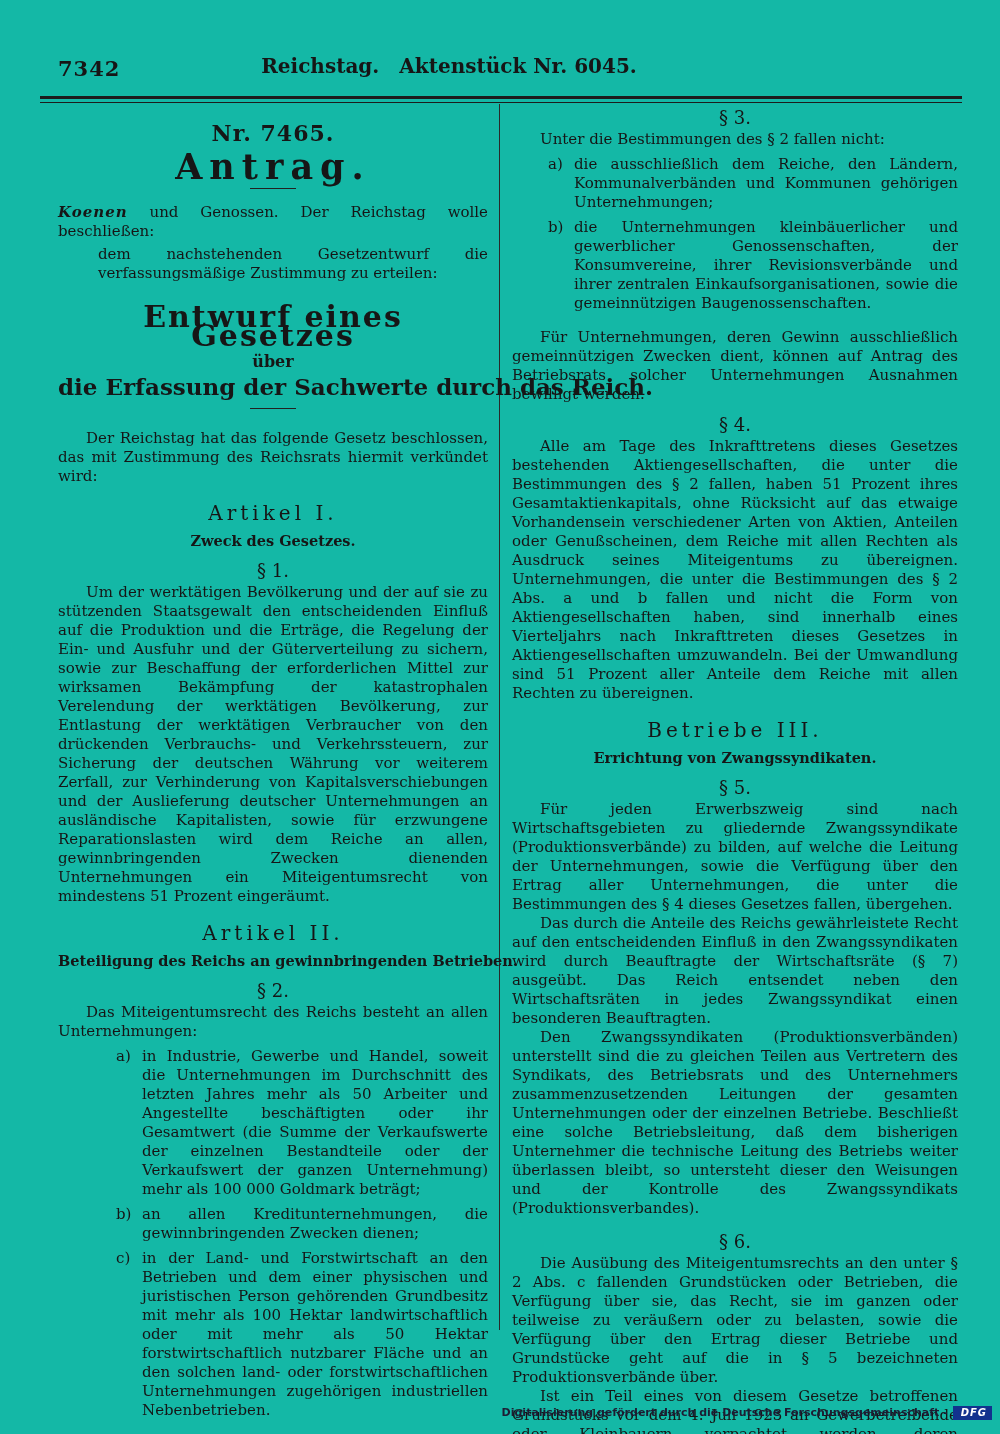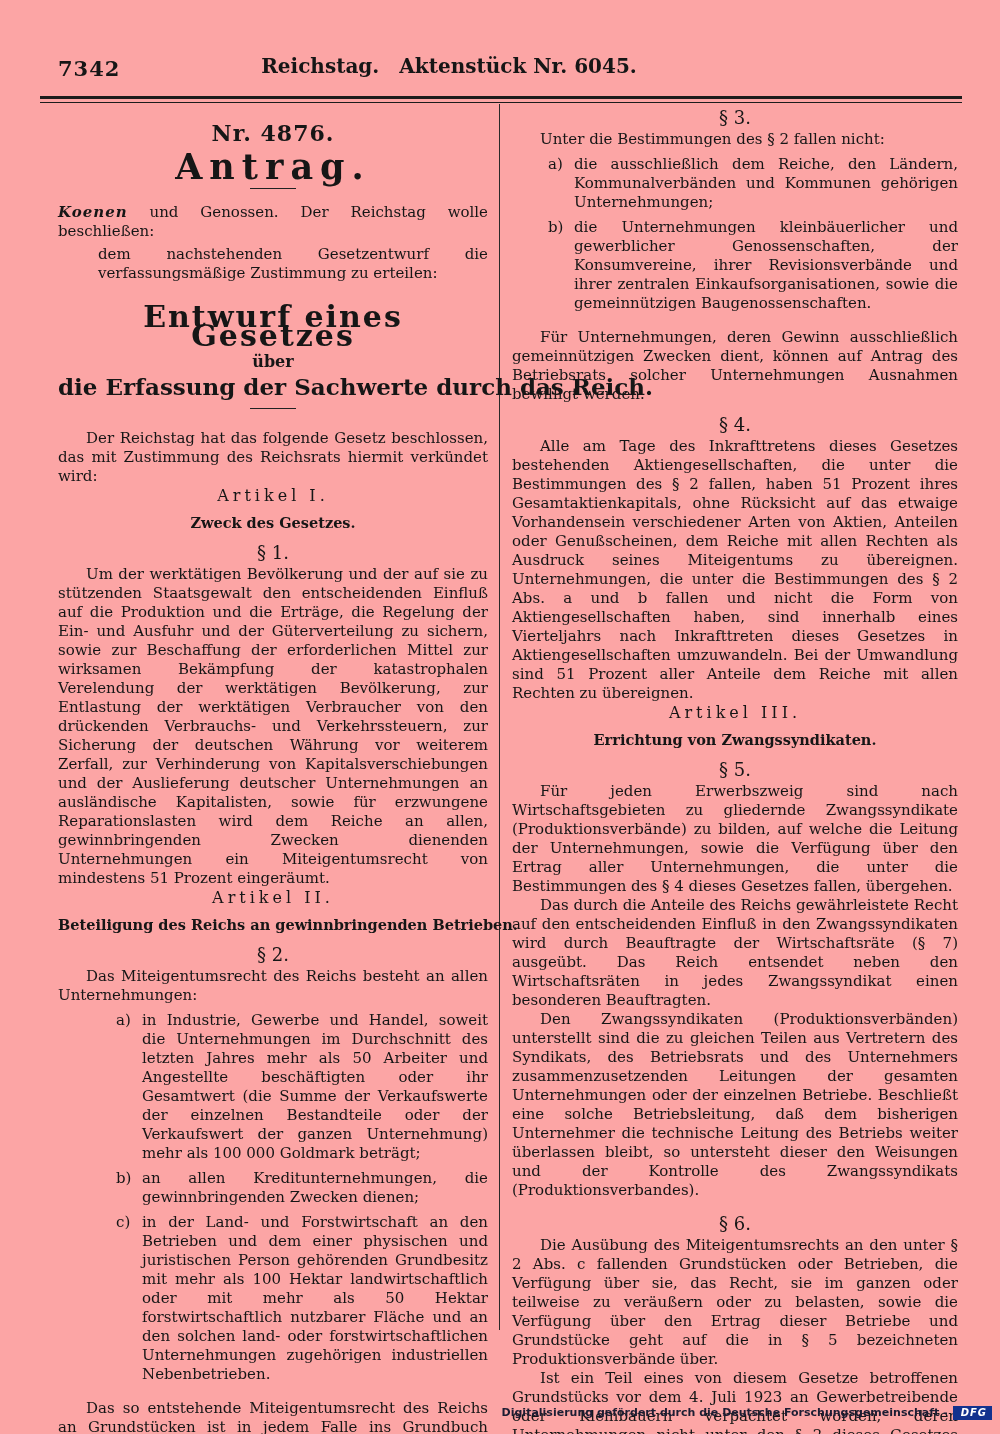--- a/index.html
+++ b/index.html
@@ -1,21 +1,21 @@
 <!DOCTYPE html>
 <html><head>
 <meta charset="utf-8">
 <style>
   html,body{margin:0;padding:0;}
   body{background:#e8e8e6;}
   .page{
     position:relative;
     width:1000px;height:1434px;
     margin:0 auto;
-    background:#fca5a5;
+    background:#14b8a6;
     overflow:hidden;
     font-family:"DejaVu Serif", serif;
     color:#161616;
   }
   
   .page-number{
     position:absolute;left:58px;top:56px;
     font-size:21px;font-weight:bold;letter-spacing:1px;
   }
   .running-head{
@@ -41,21 +41,21 @@
   .doc-number{font-size:22px;font-weight:bold;margin-top:12px;letter-spacing:1px;}
   .doc-title{font-size:35px;font-weight:bold;letter-spacing:7px;margin-top:14px;}
   .small-divider{width:46px;height:0;border-top:1.4px solid #222;margin:12px auto 14px auto;}
   .movers{margin-top:6px;}
   .movers b{letter-spacing:1px;font-style:italic;}
   .motion{margin:4px 0 0 40px;text-align:justify;}
   .law-title{font-size:30px;font-weight:bold;letter-spacing:2px;margin-top:24px;}
   .law-over{font-size:16px;font-weight:bold;margin-top:7px;}
   .law-subtitle{font-size:23px;font-weight:bold;margin-top:6px;white-space:nowrap;}
   .preamble{margin-top:20px;}
-  .artikel{font-size:16px;letter-spacing:4px;}
+  .artikel{font-size:20px;letter-spacing:4px;margin-top:18px;}
   .artikel-sub{font-size:14.5px;font-weight:bold;margin-top:8px;white-space:nowrap;}
   .par-label{font-size:18px;margin-top:11px;margin-bottom:3px;}
   .list-item{display:grid;grid-template-columns:26px 1fr;margin:6px 0 0 58px;}
   .col-right .list-item{margin-left:36px;}
   .list-marker{text-align:left;}
   .list-text{text-align:justify;}
   .closing{margin-top:15px;}
   .mt14{margin-top:14px;}
   
   .footer{
@@ -79,21 +79,21 @@
 
   <div class="running-head">
     <span>Reichstag.</span><span>Aktenstück Nr. 6045.</span>
   </div>
 
   <div class="header-rule"></div>
   <div class="col-divider"></div>
 
   <div class="col col-left">
 
-    <p class="center doc-number">Nr. 4876.</p>
+    <p class="center doc-number">Nr. 7465.</p>
     <p class="center doc-title">Antrag.</p>
     <div class="small-divider"></div>
 
     <p class="movers"><b>Koenen</b><span> und Genossen.  Der Reichstag wolle beschließen:</span></p>
     <p class="motion">dem nachstehenden Gesetzentwurf die verfassungsmäßige Zustimmung zu erteilen:</p>
 
     <p class="center law-title">Entwurf eines Gesetzes</p>
     <p class="center law-over">über</p>
     <p class="center law-subtitle">die Erfassung der Sachwerte durch das Reich.</p>
     <div class="small-divider"></div>
@@ -140,21 +140,21 @@
     <div class="list-item">
       <span class="list-marker">b)</span>
       <span class="list-text">die Unternehmungen kleinbäuerlicher und gewerblicher Genossenschaften, der Konsumvereine, ihrer Revisionsverbände und ihrer zentralen Einkaufsorganisationen, sowie die gemeinnützigen Baugenossenschaften.</span>
     </div>
 
     <p class="indent closing">Für Unternehmungen, deren Gewinn ausschließlich gemeinnützigen Zwecken dient, können auf Antrag des Betriebsrats solcher Unternehmungen Ausnahmen bewilligt werden.</p>
 
     <p class="center par-label">§ 4.</p>
     <p class="indent">Alle am Tage des Inkrafttretens dieses Gesetzes bestehenden Aktiengesellschaften, die unter die Bestimmungen des § 2 fallen, haben 51 Prozent ihres Gesamtaktienkapitals, ohne Rücksicht auf das etwaige Vorhandensein verschiedener Arten von Aktien, Anteilen oder Genußscheinen, dem Reiche mit allen Rechten als Ausdruck seines Miteigentums zu übereignen.  Unternehmungen, die unter die Bestimmungen des § 2 Abs. a und b fallen und nicht die Form von Aktiengesellschaften haben, sind innerhalb eines Vierteljahrs nach Inkrafttreten dieses Gesetzes in Aktiengesellschaften umzuwandeln.  Bei der Umwandlung sind 51 Prozent aller Anteile dem Reiche mit allen Rechten zu übereignen.</p>
 
-    <p class="center artikel">Artikel III.</p>
+    <p class="center artikel">Betriebe III.</p>
     <p class="center artikel-sub">Errichtung von Zwangssyndikaten.</p>
 
     <p class="center par-label">§ 5.</p>
     <p class="indent">Für jeden Erwerbszweig sind nach Wirtschaftsgebieten zu gliedernde Zwangssyndikate (Produktionsverbände) zu bilden, auf welche die Leitung der Unternehmungen, sowie die Verfügung über den Ertrag aller Unternehmungen, die unter die Bestimmungen des § 4 dieses Gesetzes fallen, übergehen.</p>
     <p class="indent">Das durch die Anteile des Reichs gewährleistete Recht auf den entscheidenden Einfluß in den Zwangssyndikaten wird durch Beauftragte der Wirtschaftsräte (§ 7) ausgeübt. Das Reich entsendet neben den Wirtschaftsräten in jedes Zwangssyndikat einen besonderen Beauftragten.</p>
     <p class="indent">Den Zwangssyndikaten (Produktionsverbänden) unterstellt sind die zu gleichen Teilen aus Vertretern des Syndikats, des Betriebsrats und des Unternehmers zusammenzusetzenden Leitungen der gesamten Unternehmungen oder der einzelnen Betriebe.  Beschließt eine solche Betriebsleitung, daß dem bisherigen Unternehmer die technische Leitung des Betriebs weiter überlassen bleibt, so untersteht dieser den Weisungen und der Kontrolle des Zwangssyndikats (Produktionsverbandes).</p>
 
     <p class="center par-label mt14">§ 6.</p>
     <p class="indent">Die Ausübung des Miteigentumsrechts an den unter § 2 Abs. c fallenden Grundstücken oder Betrieben, die Verfügung über sie, das Recht, sie im ganzen oder teilweise zu veräußern oder zu belasten, sowie die Verfügung über den Ertrag dieser Betriebe und Grundstücke geht auf die in § 5 bezeichneten Produktionsverbände über.</p>
     <p class="indent">Ist ein Teil eines von diesem Gesetze betroffenen Grundstücks vor dem 4. Juli 1923 an Gewerbetreibende oder Kleinbauern verpachtet worden, deren Unternehmungen nicht unter den § 2 dieses Gesetzes fallen, so</p>

